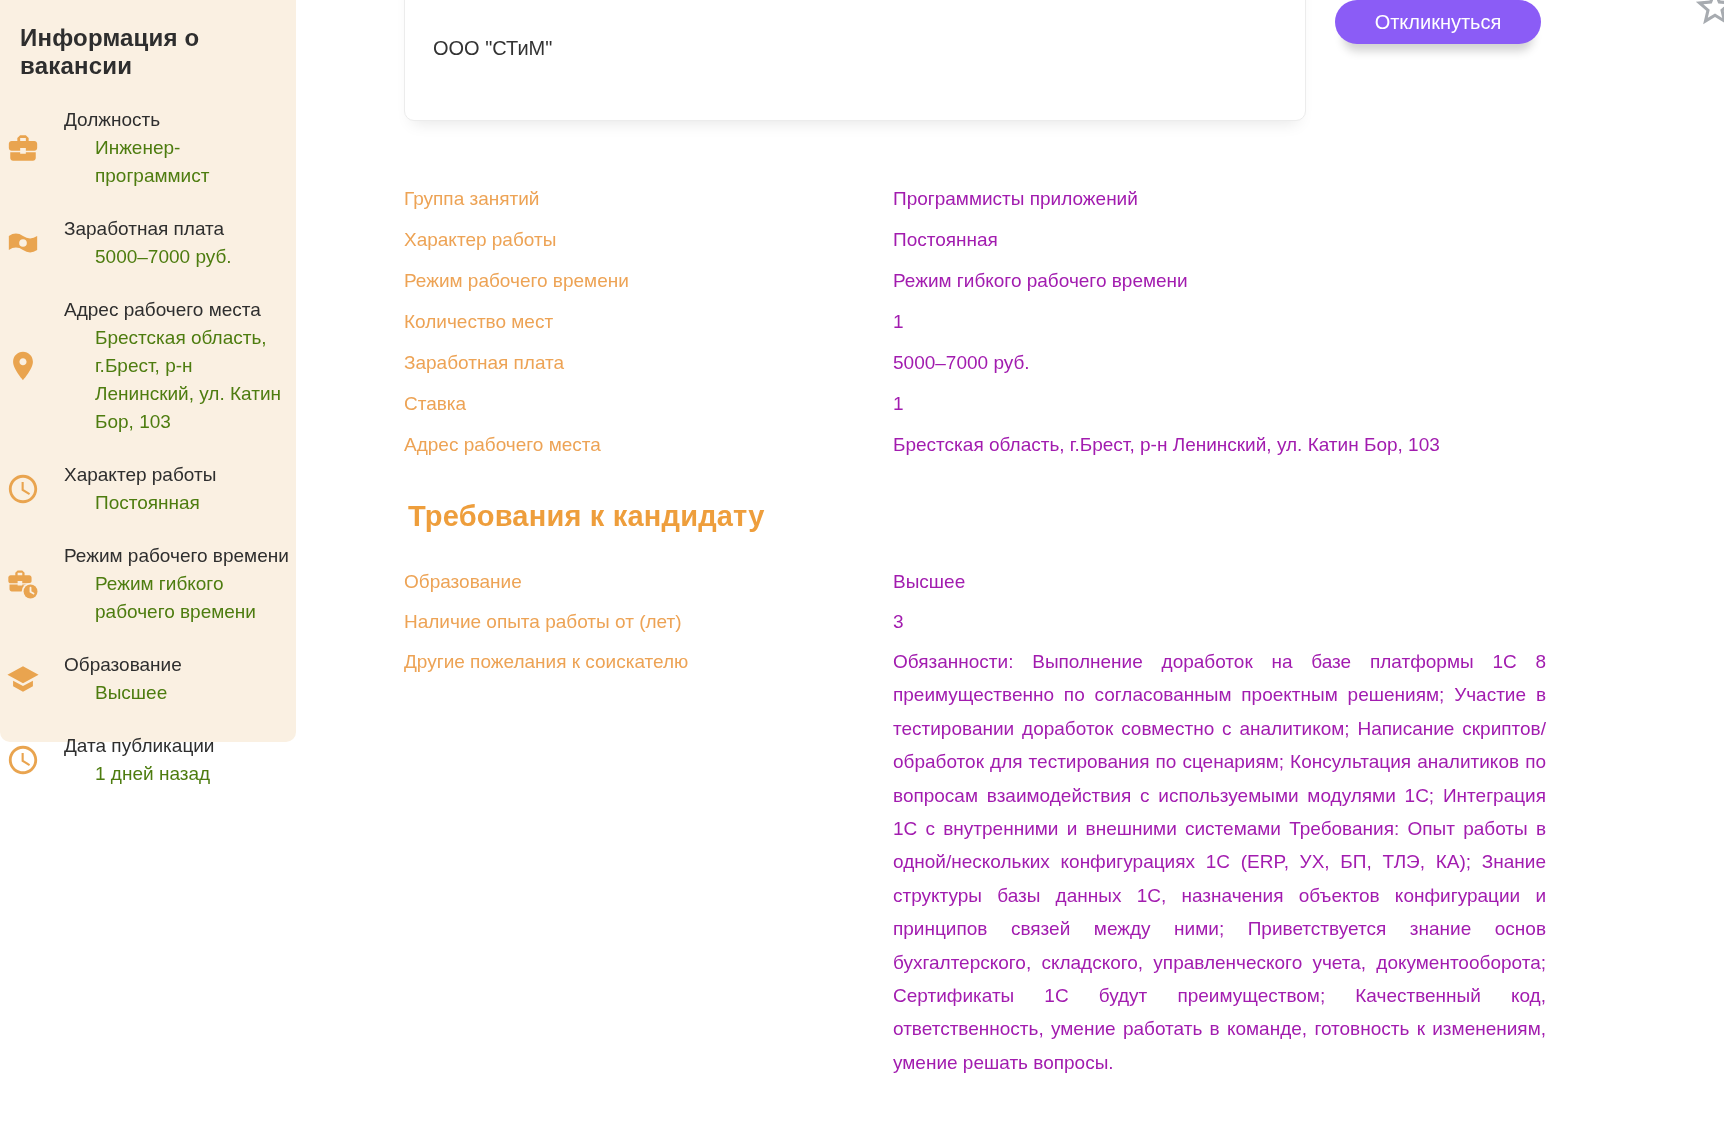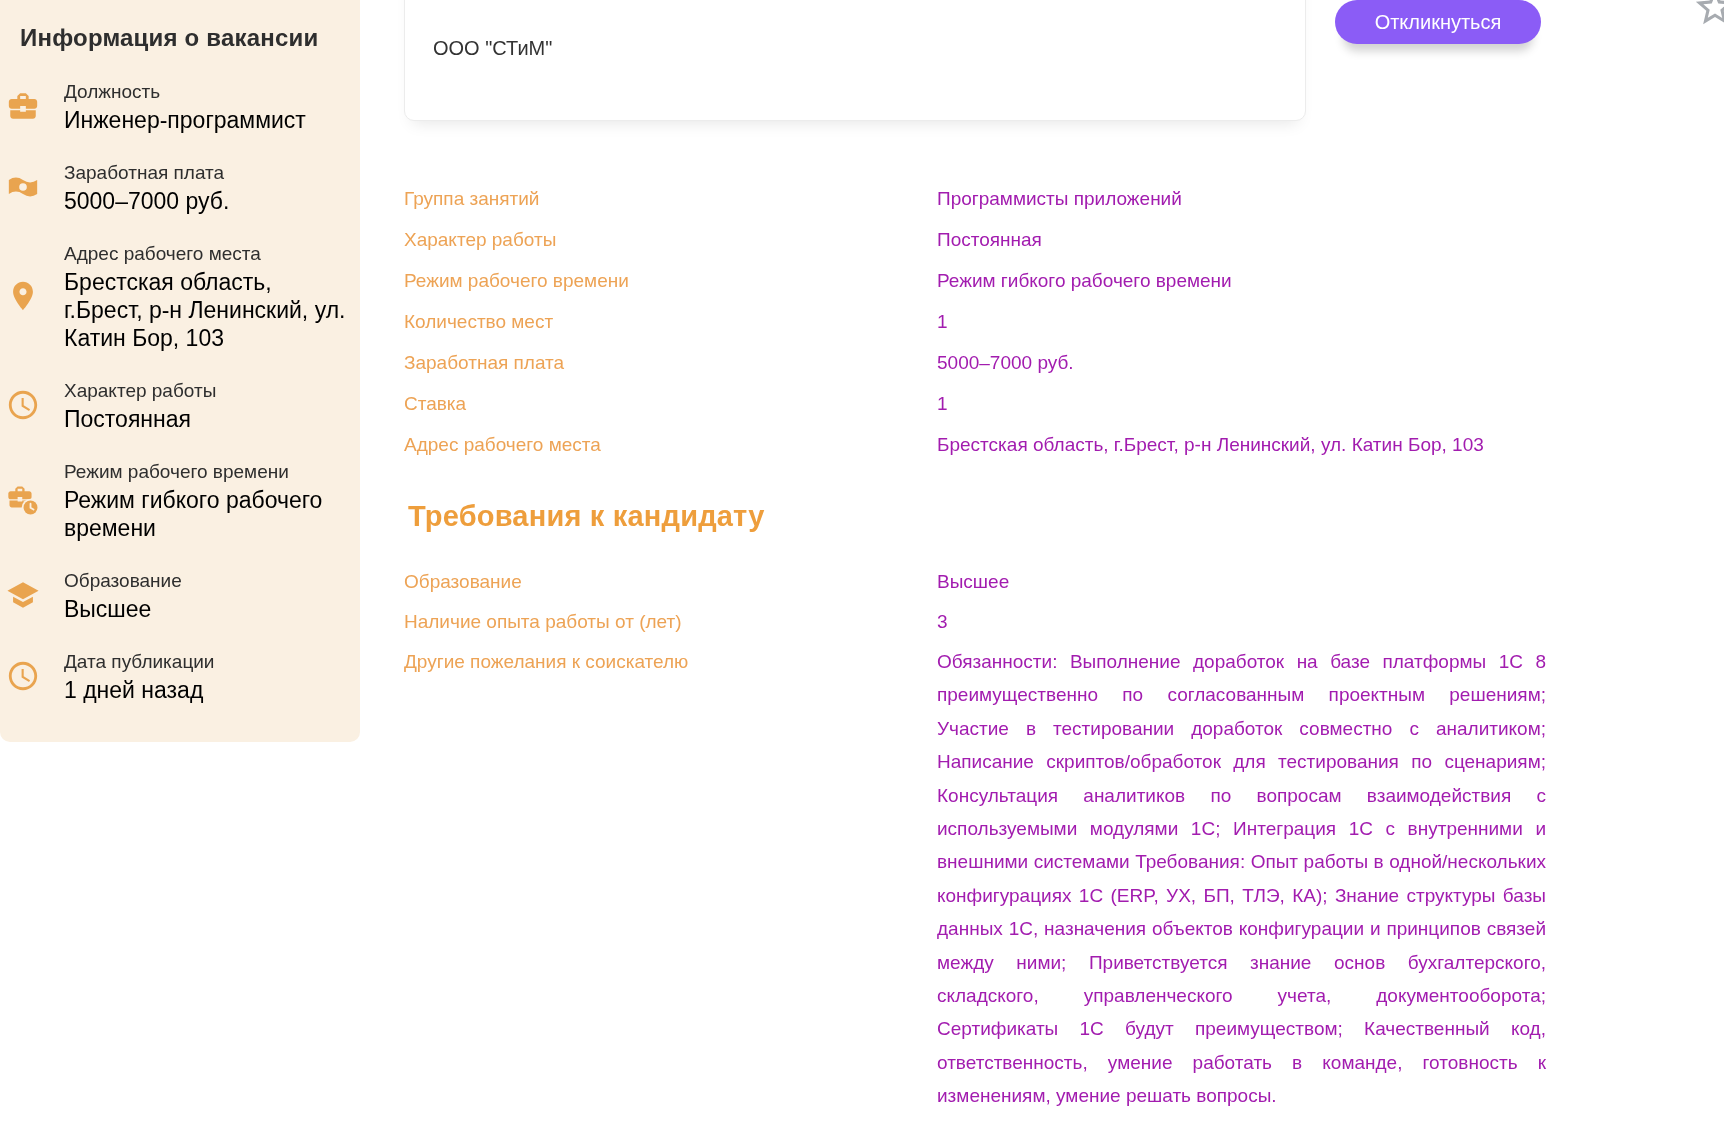--- a/index.html
+++ b/index.html
@@ -4,32 +4,32 @@
 <style>
   html,body{margin:0;padding:0;}
   body{
     width:1724px;height:1124px;position:relative;overflow:hidden;
     background:#ffffff;
     font-family:"Liberation Sans", sans-serif;
     -webkit-font-smoothing:antialiased;
   }
   
   .sidebar{
-    position:absolute;left:0;top:0;width:360px;height:742px;
+    position:absolute;left:0;top:0;width:296px;height:742px;
     background:#faf0e2;border-radius:0 0 10px 10px;box-sizing:border-box;
   }
   .sb-title{
     margin:24px 20px 26px 20px;font-size:24px;font-weight:600;color:#2e2e2e;letter-spacing:.2px;
   }
   .sb-item{display:flex;align-items:center;padding:0 4px;margin-bottom:25px;}
   .sb-icon{width:38px;flex:0 0 38px;margin-right:22px;color:#e9a44f;display:flex;align-items:center;justify-content:center;}
   .sb-icon svg{width:34px;height:34px;display:block;}
   .sb-text{display:block;flex:1;min-width:0;}
   .sb-label{display:block;font-size:19px;line-height:28px;color:#2e2e2e;}
-  .sb-value{display:block;font-size:23px;line-height:28px;color:#000000;}
+  .sb-value{display:block;font-size:19px;line-height:28px;color:#4d7c0f;margin-left:31px;}
   
   .company-card{
     position:absolute;left:404px;top:-36px;width:902px;height:157px;box-sizing:border-box;
     background:#fff;border:1px solid #ececec;border-radius:10px;
     box-shadow:0 10px 16px -8px rgba(0,0,0,.10);
   }
   .company-name{position:absolute;left:28px;top:72px;font-size:20px;color:#333333;}
   
   .apply-btn{
     position:absolute;left:1335px;top:0px;width:206px;height:44px;
@@ -37,21 +37,21 @@
     border:none;border-radius:22px;cursor:pointer;
     box-shadow:0 15px 10px -8px rgba(0,0,0,.18);
   }
   
   .fav-star{position:absolute;left:1692px;top:-16px;width:46px;height:46px;color:#a7abb0;cursor:pointer;}
   .fav-star svg{width:46px;height:46px;display:block;}
   
   .fields{position:absolute;left:404px;width:1142px;}
   #vacancy-fields{top:188px;}
   #requirement-fields{top:571px;}
-  .field-row{display:flex;align-items:flex-start;margin-bottom:20px;gap:44px;}
+  .field-row{display:flex;align-items:flex-start;margin-bottom:20px;}
   #requirement-fields .field-row{margin-bottom:19px;}
   .field-label{width:489px;flex:0 0 489px;font-size:19px;line-height:21px;color:#eda355;}
   .field-value{flex:1;font-size:19px;line-height:21px;color:#a21caf;}
   .field-value.long{line-height:33.4px;text-align:justify;margin-top:-6px;}
   
   .section-title{
     position:absolute;left:404px;top:496px;margin:4px;
     font-size:29px;font-weight:700;color:#ee9e3c;letter-spacing:.2px;
   }
 </style>

